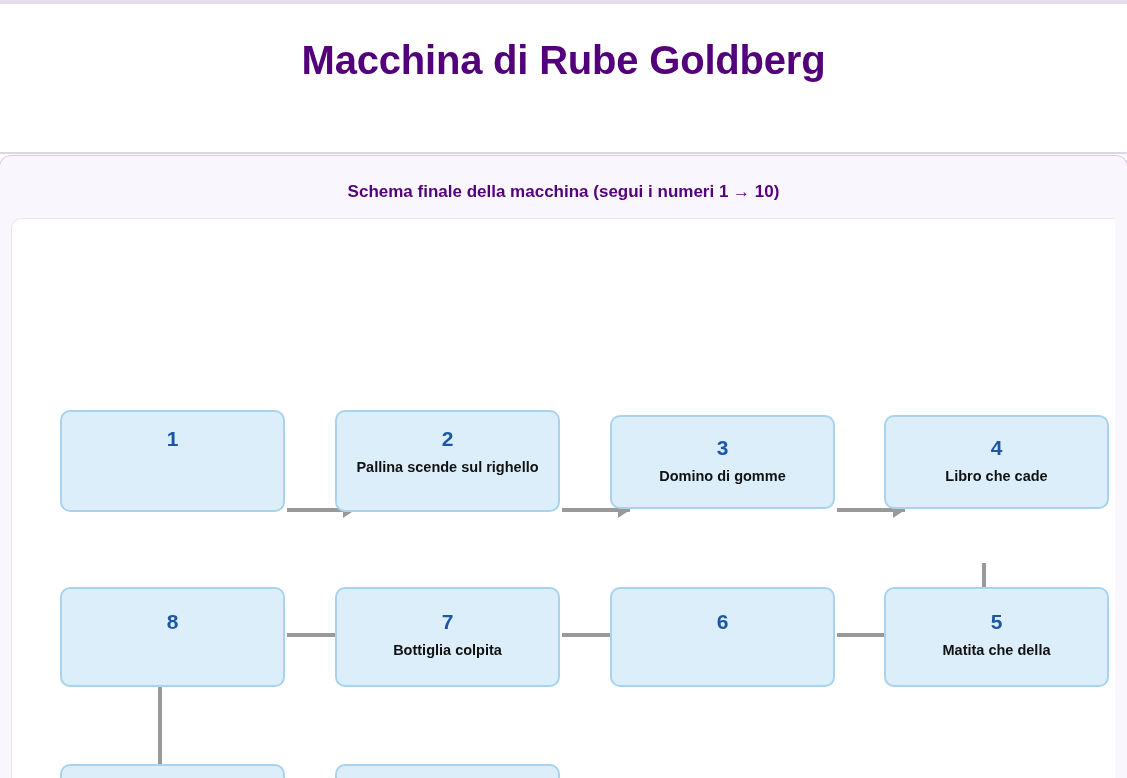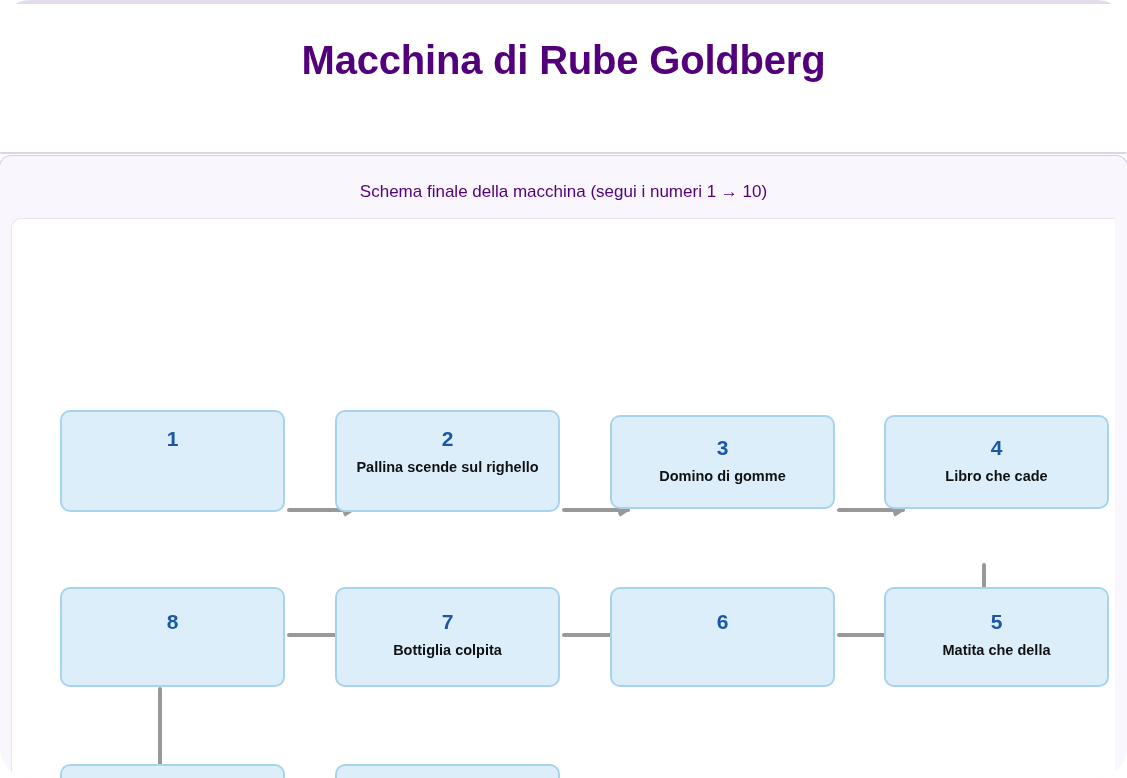--- a/index.html
+++ b/index.html
@@ -1,16 +1,16 @@
 <!DOCTYPE html>
 <html><head>
 <meta charset="utf-8">
 <title>Macchina di Rube Goldberg</title>
 <style>
-  * { box-sizing: border-box; border-radius: 30px; }
+  * { box-sizing: border-box; }
   html, body {
     margin: 0; padding: 0;
     width: 1127px; height: 778px;
     overflow: hidden;
     background: #ffffff;
     font-family: "Liberation Sans", sans-serif;
   }
   #app {
     position: relative;
     width: 1127px;
@@ -66,21 +66,21 @@
     border: 1px solid #d9cbe8;
     border-bottom: none;
     border-radius: 12px 12px 0 0;
   }
   .panel-title {
     position: absolute;
     left: 0; top: 26px;
     width: 1127px;
     text-align: center;
     font-size: 17px;
-    font-weight: normal;
+    font-weight: bold;
     color: #52017a;
   }
   
   .card {
     position: absolute;
     left: 11px; top: 62px;
     width: 1104px;
     height: 600px;
     background: #ffffff;
     border: 1px solid #e7e7ea;

